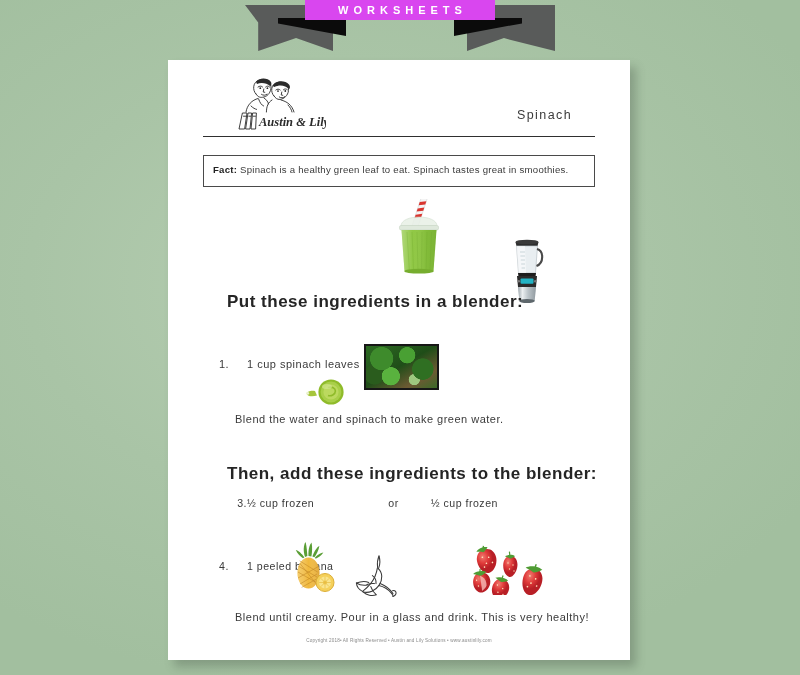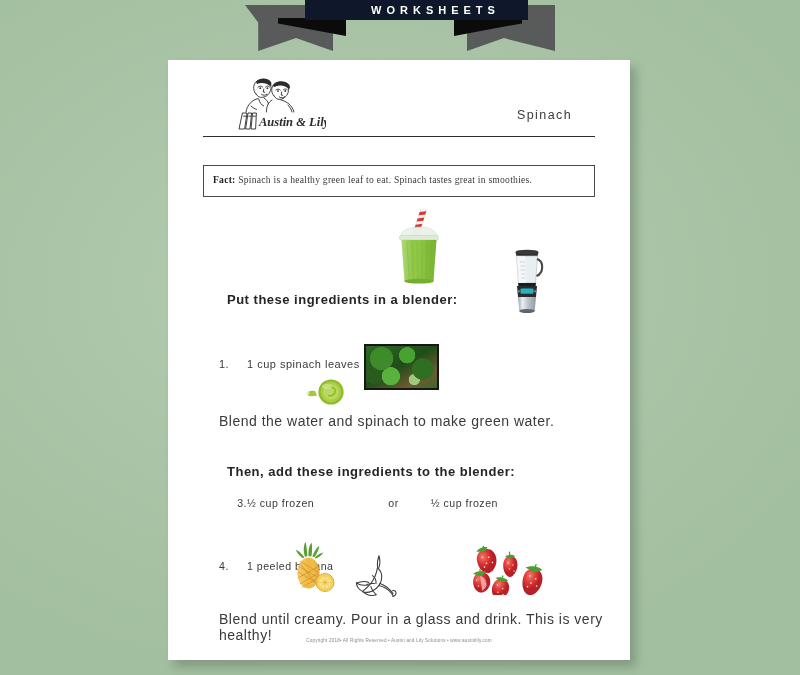--- a/index.html
+++ b/index.html
@@ -31,25 +31,24 @@
     width: 310px;
     height: 20px;
     z-index: 5;
   }
   #ribbon .band {
     position: absolute;
     left: 60px;
     top: 0;
     width: 190px;
     height: 20px;
-    background: #0f172a;
+    background: #d946ef;
     display: flex;
     align-items: center;
     justify-content: center;
-    padding-left: 33px;
   }
   #ribbon .band-label {
     color: #ffffff;
     font-size: 11px;
     font-weight: bold;
     letter-spacing: 5px;
     line-height: 1;
     padding-left: 5px;
   }
   #ribbon .tail {
@@ -126,57 +125,56 @@
     position: absolute;
     left: 9px;
     right: 9px;
     top: 76px;
     height: 0;
     border-top: 1.6px solid #2f2f2f;
   }
 
   
   #fact-box {
-    margin: 27px 9px 0 9px;
+    margin: 17px 9px 0 9px;
     border: 1px solid #4a4a4a;
     padding: 7px 16px 8px 9px;
     font-size: 9.6px;
     line-height: 1.55;
     color: #3a3a3a;
     letter-spacing: 0.25px;
-    font-family: Liberation Serif, serif;
   }
   #fact-box .fact-label {
     font-weight: bold;
     color: #222;
   }
 
   
   #art-row {
     position: relative;
     height: 118px;
     margin-top: 6px;
   }
   .smoothie { position: absolute; left: 196px; top: 6px; }
   .blender  { position: absolute; left: 312px; top: 42px; }
 
   
   .heading {
-    font-size: 13px;
+    font-size: 17px;
     font-weight: bold;
     color: #252525;
     letter-spacing: 0.5px;
     margin-left: 25px;
     padding-left: 8px;
   }
   .para {
-    font-size: 14px;
+    font-size: 11px;
     color: #3a3a3a;
     letter-spacing: 0.5px;
-    margin-left: 25px;
+    margin-left: 41px;
   }
 
   .list { margin: 0; padding: 0; list-style: none; }
   .list li {
     position: relative;
     font-size: 11px;
     color: #3a3a3a;
     letter-spacing: 0.5px;
     margin-left: 25px;
     height: 17px;

